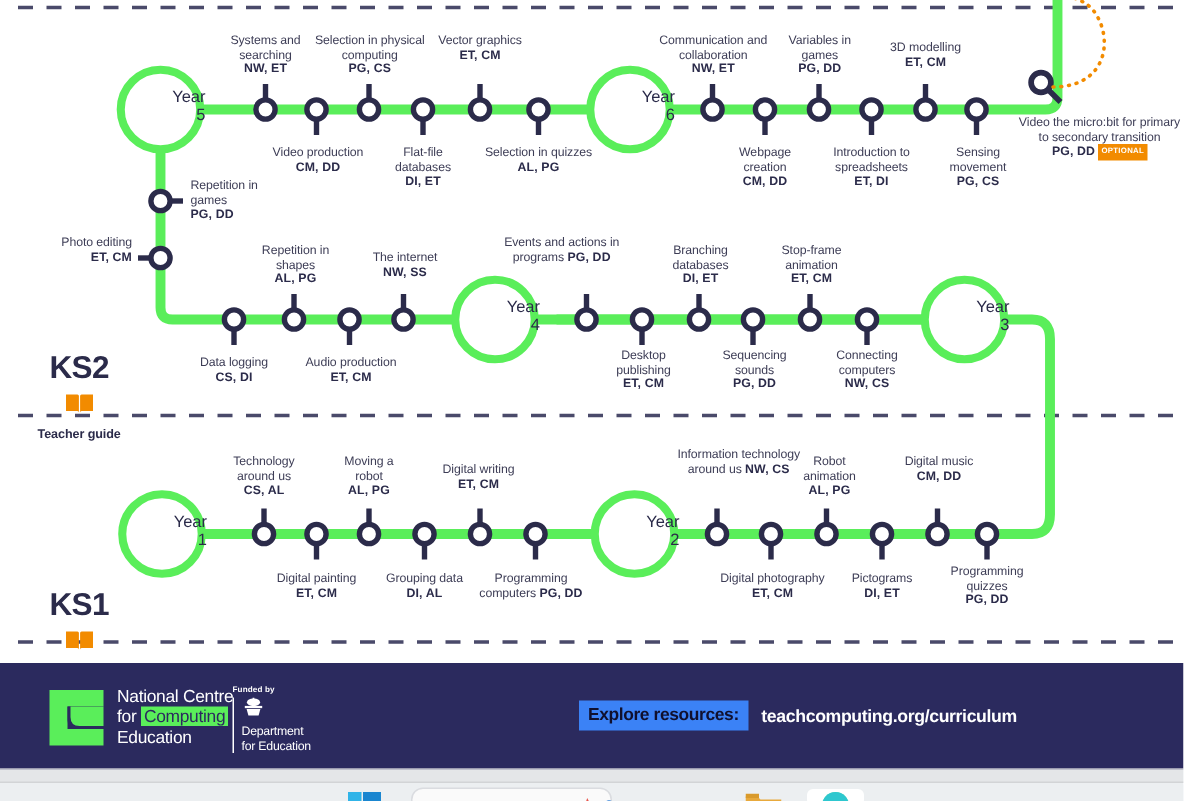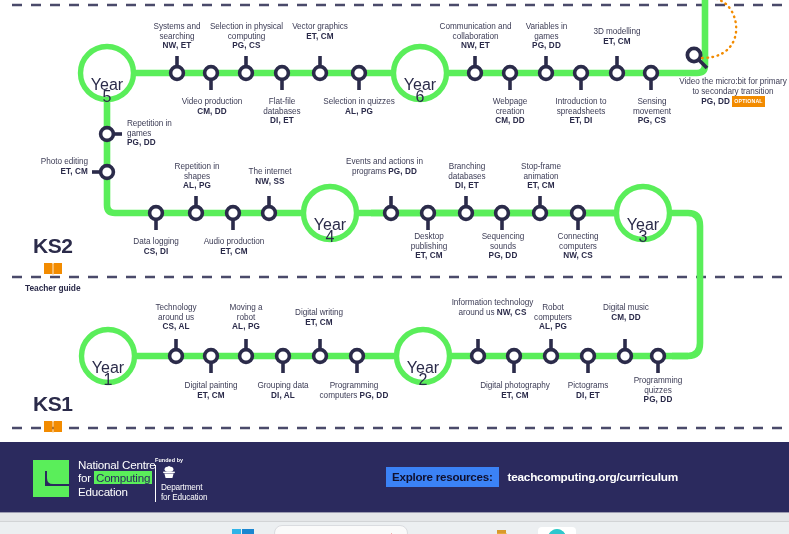--- a/index.html
+++ b/index.html
@@ -35,25 +35,24 @@
     font-weight:700;
     letter-spacing:0.2px;
     padding:1px 2px 0.5px 2px;
     vertical-align:1px;
   }
 
   
   .yeartxt {
     position:absolute;
     width:60px;
-    text-align:center;
-    font-size:16px;
+    text-align:right;
+    font-size:11px;
     line-height:12.4px;
     color:#2b2b4a;
-    margin-top:20px;
   }
 
   
   .ksblock { position:absolute; }
   .ksrow { display:flex; align-items:center; gap:5px;flex-direction:column; }
   .kstitle {
     font-size:21px; font-weight:700; color:#2b2b4a;
     letter-spacing:-0.4px; line-height:21px;
   }
   .ksguide {
@@ -268,21 +267,21 @@
   </div>
   <div class="lbl" style="left:166px; top:162px; width:62px;">
     <span>Repetition in shapes</span><br><b>AL, PG</b>
   </div>
   <div class="lbl" style="left:188px; top:237px; width:92px;">
     <span>Audio production</span><br><b>ET, CM</b>
   </div>
   <div class="lbl" style="left:237px; top:167px; width:66px;">
     <span>The internet</span><br><b>NW, SS</b>
   </div>
-  <div class="lbl" style="left:345px; top:157px; width:79px;">
+  <div class="lbl" style="left:335px; top:157px; width:79px;">
     <span>Events and actions in programs</span> <b>PG, DD</b>
   </div>
   <div class="lbl" style="left:399px; top:232px; width:60px;">
     <span>Desktop publishing</span><br><b>ET, CM</b>
   </div>
   <div class="lbl" style="left:437px; top:162px; width:60px;">
     <span>Branching databases</span><br><b>DI, ET</b>
   </div>
   <div class="lbl" style="left:473px; top:232px; width:60px;">
     <span>Sequencing sounds</span><br><b>PG, DD</b>
@@ -312,21 +311,21 @@
   <div class="lbl" style="left:317px; top:381px; width:74px;">
     <span>Programming computers</span> <b>PG, DD</b>
   </div>
   <div class="lbl" style="left:451px; top:298px; width:83px;">
     <span>Information technology around us</span> <b>NW, CS</b>
   </div>
   <div class="lbl" style="left:473px; top:381px; width:84px;">
     <span>Digital photography</span><br><b>ET, CM</b>
   </div>
   <div class="lbl" style="left:527px; top:303px; width:52px;">
-    <span>Robot computers</span><br><b>AL, PG</b>
+    <span>Robot animation</span><br><b>AL, PG</b>
   </div>
   <div class="lbl" style="left:562px; top:381px; width:52px;">
     <span>Pictograms</span><br><b>DI, ET</b>
   </div>
   <div class="lbl" style="left:600px; top:303px; width:52px;">
     <span>Digital music</span><br><b>CM, DD</b>
   </div>
   <div class="lbl" style="left:626px; top:376px; width:64px;">
     <span>Programming quizzes</span><br><b>PG, DD</b>
   </div>

